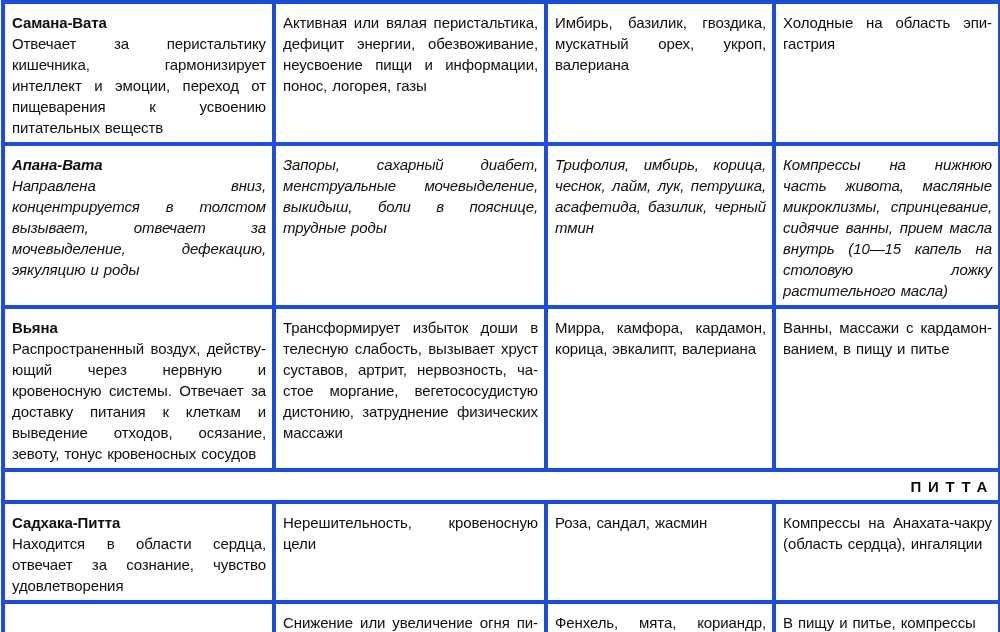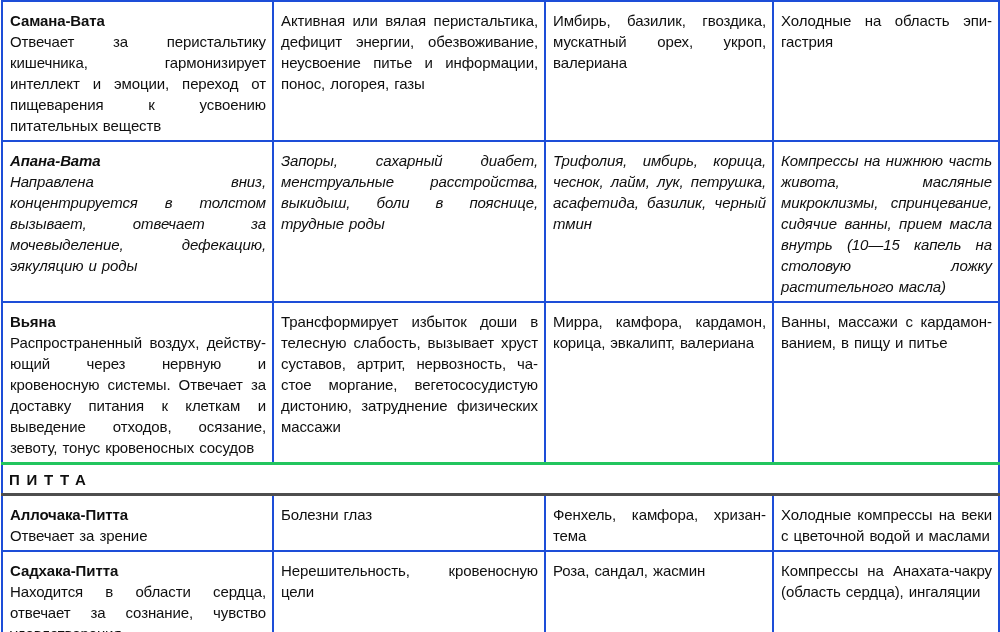--- a/index.html
+++ b/index.html
@@ -13,39 +13,39 @@
   table.ayur {
     width:997px;
     margin-left:1px;
     border-collapse:collapse;
     table-layout:fixed;
     border:2px solid #383838;
     border-bottom:3px solid #444444;
   }
   col.c1{width:271px;} col.c2{width:272px;} col.c3{width:228px;} col.c4{width:226px;}
   td {
-    border:2px solid #1d4ed8;
+    border:4px solid #1d4ed8;
     vertical-align:top;
     padding:8px 6px 4px 7px;
     font-size:15px;
     line-height:21px;
     color:#0f0f0f;
     text-align:justify;
     letter-spacing:-0.1px;
     word-spacing:1px;
     overflow:hidden;
   }
   .dosha-title { display:block; font-weight:bold; }
   tr.section-row td {
     border-top:3px solid #22c55e;
     border-bottom:3px solid #4e4e4e;
-    text-align:left;
+    text-align:right;
     font-weight:bold;
     letter-spacing:0.45em;
-    padding:4px 10px 3px 6px;
+    padding:4px 4px 3px 6px;
   }
   tr.r1 td{height:112px;} tr.r2 td{height:118px;font-style:italic;} tr.r3 td{height:138px;margin-left:43px;}
   tr.rh td{height:27px;}
   tr.r4 td{height:50px;} tr.r5 td{height:80px;} tr.r6 td{height:96px;}
 </style>
 </head>
 <body>
 
 <div class="page">
   <table class="ayur">
@@ -55,58 +55,49 @@
         <col class="c3">
         <col class="c4">
       </colgroup>
 
     <tbody>
         <tr class="r1">
       <td>
         <span class="dosha-title">Самана-Вата</span>
         <span>Отвечает за перистальтику кишечника, гармонизирует интеллект и эмоции, переход от пищеварения к усвоению питательных веществ</span>
       </td>
-      <td>Активная или вялая перистальтика, дефицит энергии, обезвоживание, неусвоение питье и информации, понос, логорея, газы</td>
+      <td>Активная или вялая перистальтика, дефицит энергии, обезвоживание, неусвоение пищи и информации, понос, логорея, газы</td>
       <td>Имбирь, базилик, гвоздика, мускатный орех, укроп, валериана</td>
       <td>Холодные на область эпи­гастрия</td>
     </tr>
 
     <tr class="r2">
       <td>
         <span class="dosha-title">Апана-Вата</span>
         <span>Направлена вниз, концентрируется в толстом вызывает, отвечает за мочевыделение, дефекацию, эякуляцию и роды</span>
       </td>
-      <td>Запоры, сахарный диабет, менстру­альные расстройства, выкидыш, боли в пояснице, трудные роды</td>
+      <td>Запоры, сахарный диабет, менстру­альные мочевыделение, выкидыш, боли в пояснице, трудные роды</td>
       <td>Трифолия, имбирь, корица, чеснок, лайм, лук, петрушка, асафетида, базилик, черный тмин</td>
       <td>Компрессы на нижнюю часть живота, масляные микроклиз­мы, спринцевание, сидячие ванны, прием масла внутрь (10—15 капель на столовую ложку растительного масла)</td>
     </tr>
 
     <tr class="r3">
       <td>
         <span class="dosha-title">Вьяна</span>
         <span>Распространенный воздух, действу­ющий через нервную и кровеносную системы. Отвечает за доставку пита­ния к клеткам и выведение отходов, осязание, зевоту, тонус кровеносных сосудов</span>
       </td>
       <td>Трансформирует избыток доши в телесную слабость, вызывает хруст суставов, артрит, нервозность, ча­стое моргание, вегетососудистую дистонию, затруднение физических массажи</td>
       <td>Мирра, камфора, кардамон, корица, эвкалипт, валериана</td>
       <td>Ванны, массажи с кардамон­ванием, в пищу и питье</td>
     </tr>
 
     <tr class="section-row rh">
       <td colspan="4">ПИТТА</td>
     </tr>
 
-    <tr class="r4">
-      <td>
-        <span class="dosha-title">Аллочака-Питта</span>
-        <span>Отвечает за зрение</span>
-      </td>
-      <td>Болезни глаз</td>
-      <td>Фенхель, камфора, хризан­тема</td>
-      <td>Холодные компрессы на веки с цветочной водой и маслами</td>
-    </tr>
 
     <tr class="r5">
       <td>
         <span class="dosha-title">Садхака-Питта</span>
         <span>Находится в области сердца, отвеча­ет за сознание, чувство удовлетво­рения</span>
       </td>
       <td>Нерешительность, кровеносную цели</td>
       <td>Роза, сандал, жасмин</td>
       <td>Компрессы на Анахата-чакру (область сердца), ингаляции</td>
     </tr>

